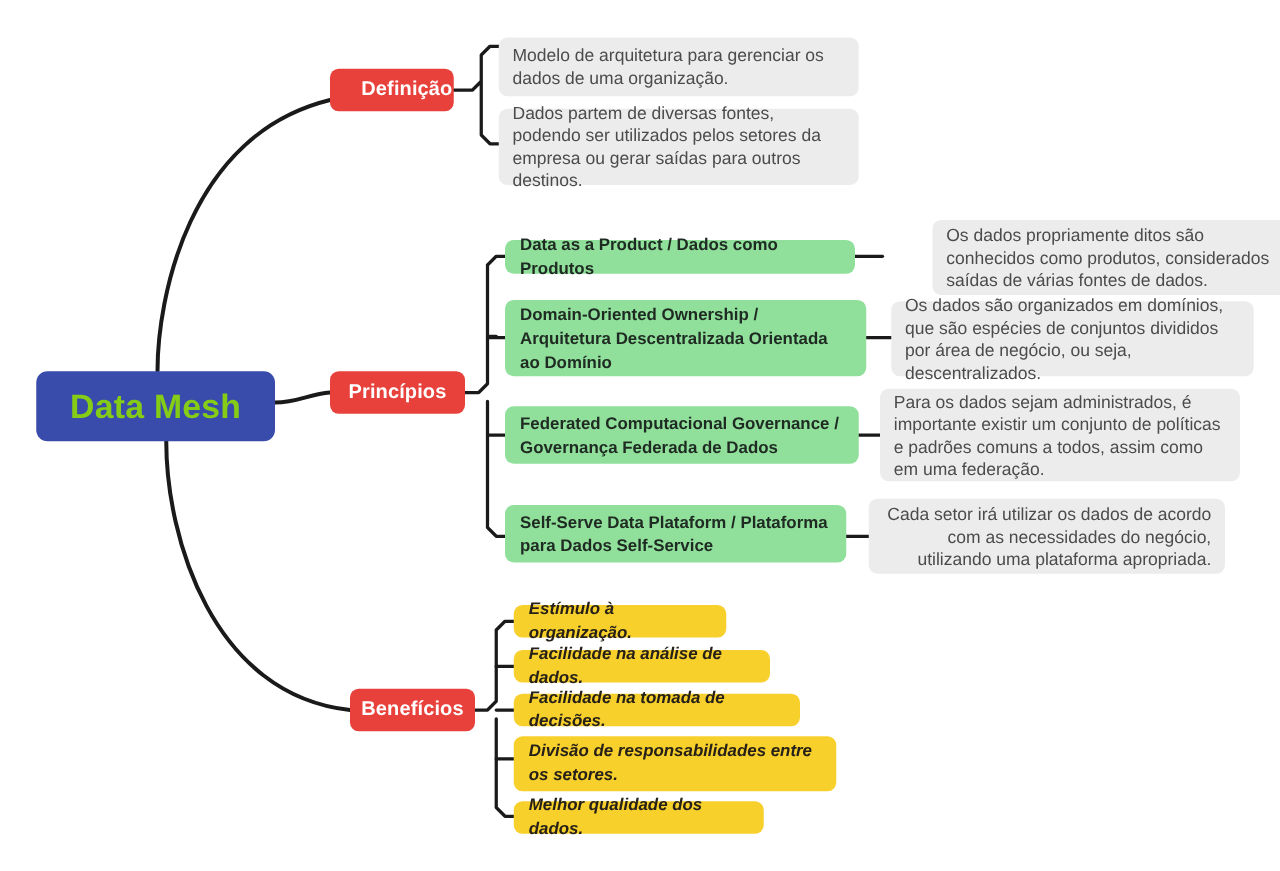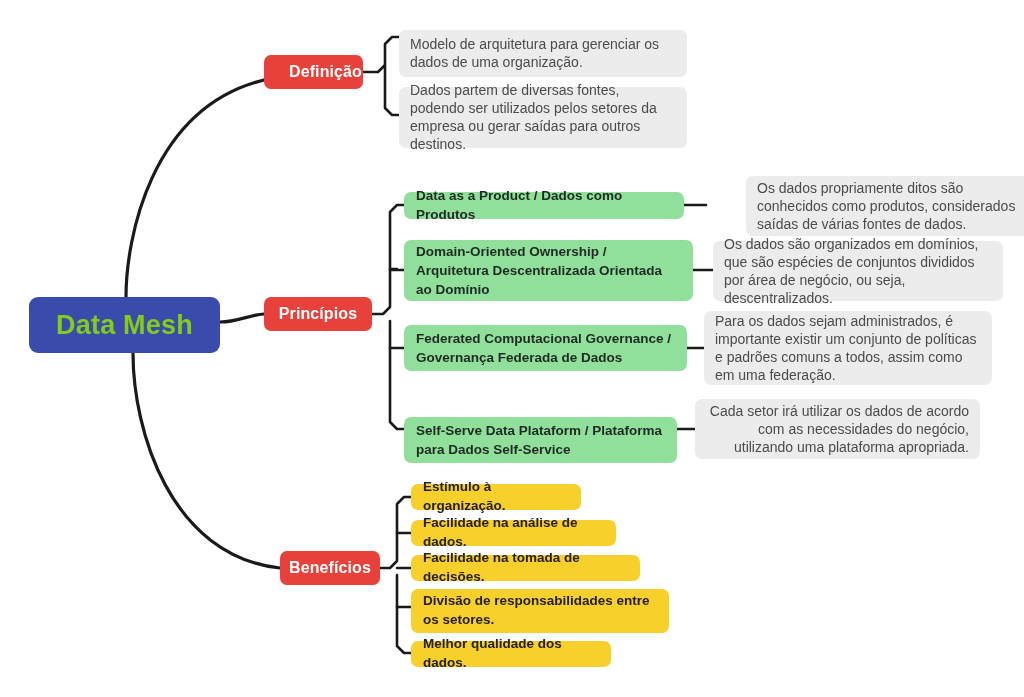--- a/index.html
+++ b/index.html
@@ -98,20 +98,21 @@
     box-sizing: border-box;
     background: #f7d02c;
     border-radius: 7px;
     color: #262018;
     font-size: 13.5px;
     font-weight: 700;
     line-height: 19px;
     padding: 4px 12px 7px 12px;
     display: flex;
     align-items: center;
+    font-style: italic;
   }
 </style>
 </head>
 <body>
 
 <div id="canvas">
 
   <svg id="links" viewBox="0 0 1024 697" width="1024" height="697">
     <g fill="none" stroke="#1a1a1a" stroke-width="3.2" stroke-linecap="round">
 
@@ -157,21 +158,21 @@
   <div class="node node-branch" id="branch-beneficios">
     <span class="txt">Benefícios</span>
   </div>
 
   <div class="note" style="left:399px; top:30px; width:288px; height:47px;">Modelo de arquitetura para gerenciar os dados de uma organização.</div>
   <div class="note" style="left:399px; top:87px; width:288px; height:61px;">Dados partem de diversas fontes, podendo ser utilizados pelos setores da empresa ou gerar saídas para outros destinos.</div>
 
   <div class="principle" style="left:404px; top:192px; width:280px; height:27px;">Data as a Product / Dados como Produtos</div>
   <div class="principle" style="left:404px; top:240px; width:289px; height:61px;">Domain-Oriented Ownership / Arquitetura Descentralizada Orientada ao Domínio</div>
   <div class="principle" style="left:404px; top:325px; width:283px; height:46px;">Federated Computacional Governance / Governança Federada de Dados</div>
-  <div class="principle" style="left:404px; top:417px; width:273px; height:46px;">Self-Serve Data Plataform / Plataforma para Dados Self-Service</div>
+  <div class="principle" style="left:404px; top:404px; width:273px; height:46px;">Self-Serve Data Plataform / Plataforma para Dados Self-Service</div>
 
   <div class="note" style="left:746px; top:176px; width:297px; height:60px;">Os dados propriamente ditos são conhecidos como produtos, considerados saídas de várias fontes de dados.</div>
   <div class="note" style="left:713px; top:241px; width:290px; height:60px;">Os dados são organizados em domínios, que são espécies de conjuntos divididos por área de negócio, ou seja, descentralizados.</div>
   <div class="note" style="left:704px; top:311px; width:288px; height:74px;">Para os dados sejam administrados, é importante existir um conjunto de políticas e padrões comuns a todos, assim como em uma federação.</div>
   <div class="note" style="left:695px; top:399px; width:285px; height:60px;text-align:right;">Cada setor irá utilizar os dados de acordo com as necessidades do negócio, utilizando uma plataforma apropriada.</div>
 
   <div class="benefit" style="left:411px; top:484px; width:170px; height:26px;">Estímulo à organização.</div>
   <div class="benefit" style="left:411px; top:520px; width:205px; height:26px;">Facilidade na análise de dados.</div>
   <div class="benefit" style="left:411px; top:555px; width:229px; height:26px;">Facilidade na tomada de decisões.</div>
   <div class="benefit" style="left:411px; top:589px; width:258px; height:44px;">Divisão de responsabilidades entre os setores.</div>

